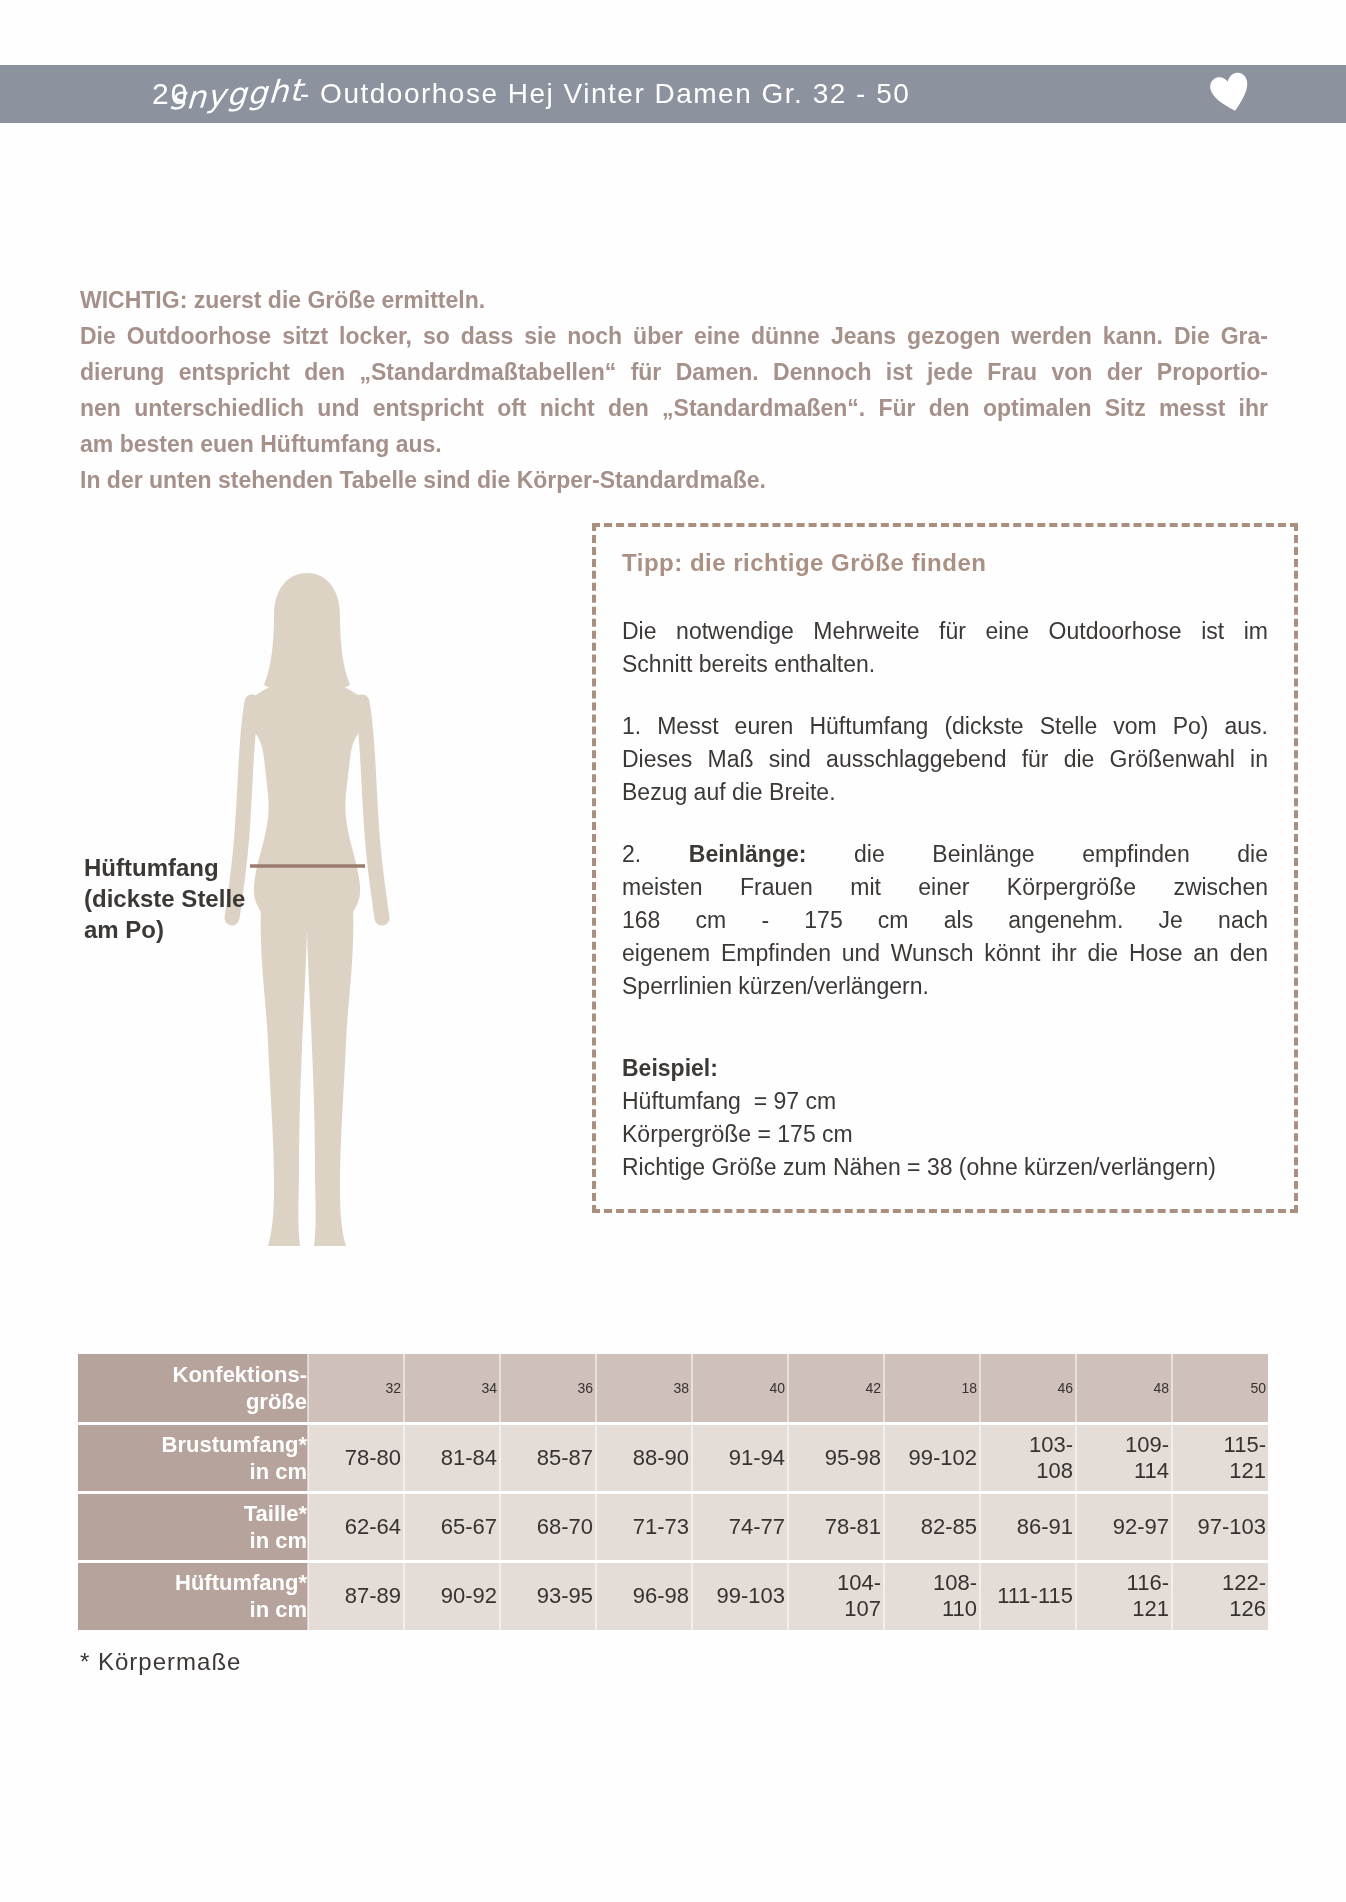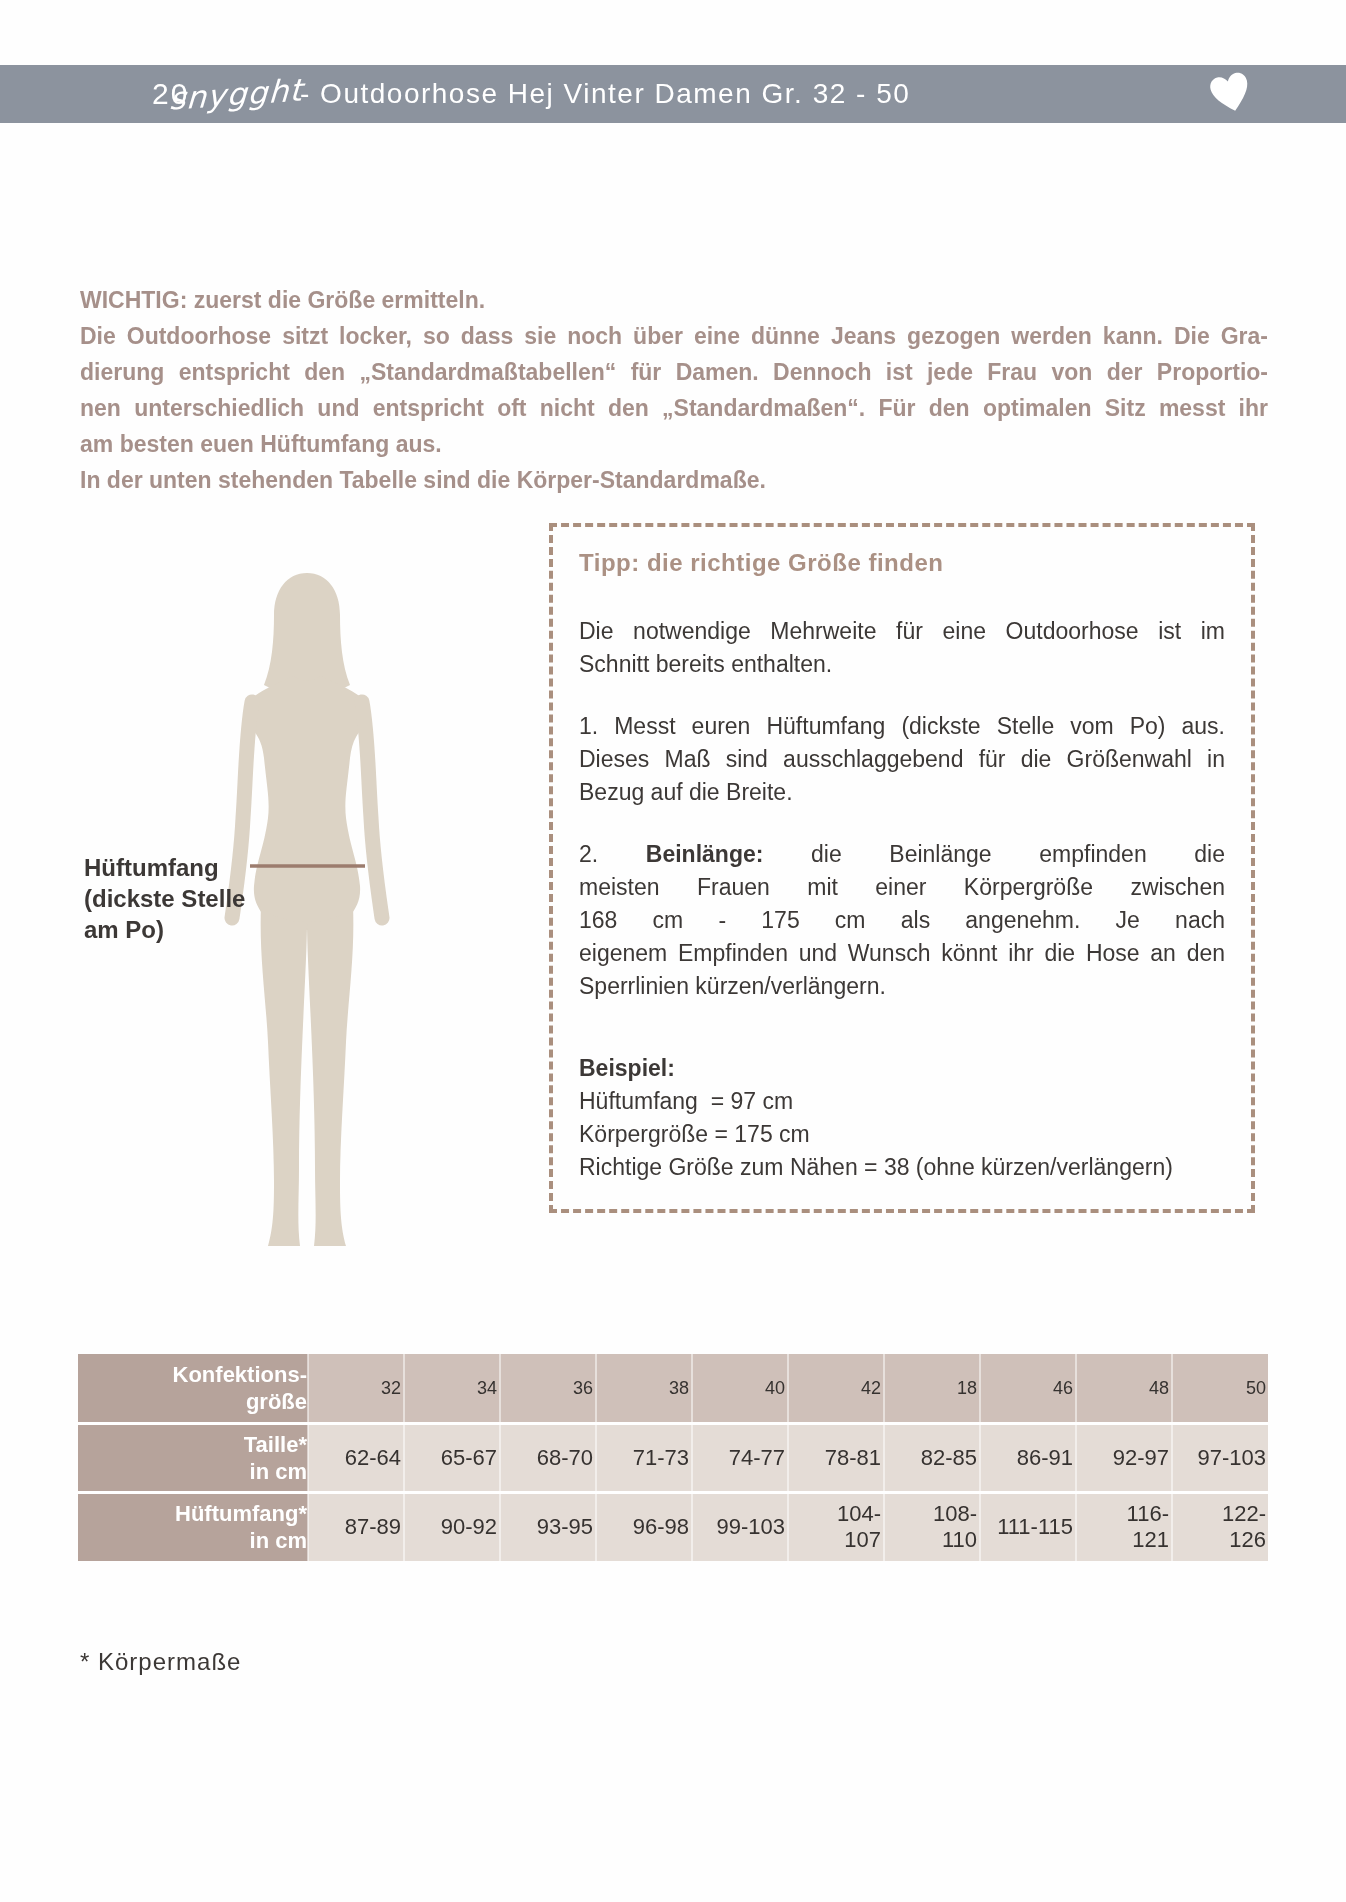--- a/index.html
+++ b/index.html
@@ -31,39 +31,39 @@
   .intro{position:absolute;left:80px;top:250px;width:1188px;font-size:23px;font-weight:bold;
          color:var(--intro-text);line-height:36px;margin-top:32px;}
   .j{text-align:justify;text-align-last:justify;text-justify:inter-word;}
 
   
   .figwrap{position:absolute;left:212px;top:570px;width:185px;height:690px;}
   .figlabel{position:absolute;left:84px;top:852px;width:190px;font-size:24px;font-weight:600;
             color:var(--text-dark);line-height:31px;z-index:2;}
 
   
-  .tipbox{position:absolute;left:549px;top:523px;width:706px;height:690px;
+  .tipbox{position:absolute;left:592px;top:523px;width:706px;height:690px;
           border:4px dashed var(--tip-border);padding:20px 26px;color:var(--text-dark);}
   .tiptitle{color:var(--tip-title);font-size:24px;font-weight:bold;margin:2px 0 38px 0;letter-spacing:.5px;}
   .tipbox p{font-size:23px;line-height:33px;margin-bottom:29px;}
   .tipline{display:block;}
   .pre{white-space:pre-wrap;}
   .bsp{font-weight:bold;}
 
   
   .sizetable{position:absolute;left:78px;top:1354px;width:1190px;border-collapse:collapse;
              table-layout:fixed;text-align:right;}
   .sizetable td{border-top:3px solid #fff;border-left:2px solid rgba(255,255,255,.5);
                 vertical-align:middle;height:69px;}
   .sizetable tr:first-child td{border-top:none;}
   .sizetable td:first-child{border-left:none;}
   td.lbl{background:var(--table-label-bg);color:#fff;font-weight:bold;font-size:22px;
          padding-left:14px;line-height:27px;}
   td.lbl span{display:block;}
-  td.hc{background:var(--table-header-bg);color:var(--table-text);font-size:18px;padding-right:2px;line-height:26px;}
+  td.hc{background:var(--table-header-bg);color:var(--table-text);font-size:14px;padding-right:2px;line-height:26px;}
   td.dc{background:var(--table-cell-bg);color:var(--table-text);font-size:22px;padding-left:16px;padding-right:2px;line-height:26px;}
   .footnote{position:absolute;left:80px;top:1648px;font-size:24px;color:var(--text-dark);letter-spacing:1px;}
 </style>
 </head>
 <body>
 
 <div class="page">
 
   <div class="topbar">
     <span class="pgnum">20</span>
@@ -179,20 +179,36 @@
       <td class="hc">38</td>
       <td class="hc">40</td>
       <td class="hc">42</td>
       <td class="hc">18</td>
       <td class="hc">46</td>
       <td class="hc">48</td>
       <td class="hc">50</td>
     </tr>
     <tr>
       <td class="lbl">
+        <span>Brustumfang*</span>
+            <span>in cm</span>
+      </td>
+      <td class="dc">78-80</td>
+      <td class="dc">81-84</td>
+      <td class="dc">85-87</td>
+      <td class="dc">88-90</td>
+      <td class="dc">91-94</td>
+      <td class="dc">95-98</td>
+      <td class="dc">99-102</td>
+      <td class="dc">103-108</td>
+      <td class="dc">109-114</td>
+      <td class="dc">115-121</td>
+    </tr>
+    <tr>
+      <td class="lbl">
         <span>Taille*</span>
             <span>in cm</span>
       </td>
       <td class="dc">62-64</td>
       <td class="dc">65-67</td>
       <td class="dc">68-70</td>
       <td class="dc">71-73</td>
       <td class="dc">74-77</td>
       <td class="dc">78-81</td>
       <td class="dc">82-85</td>

